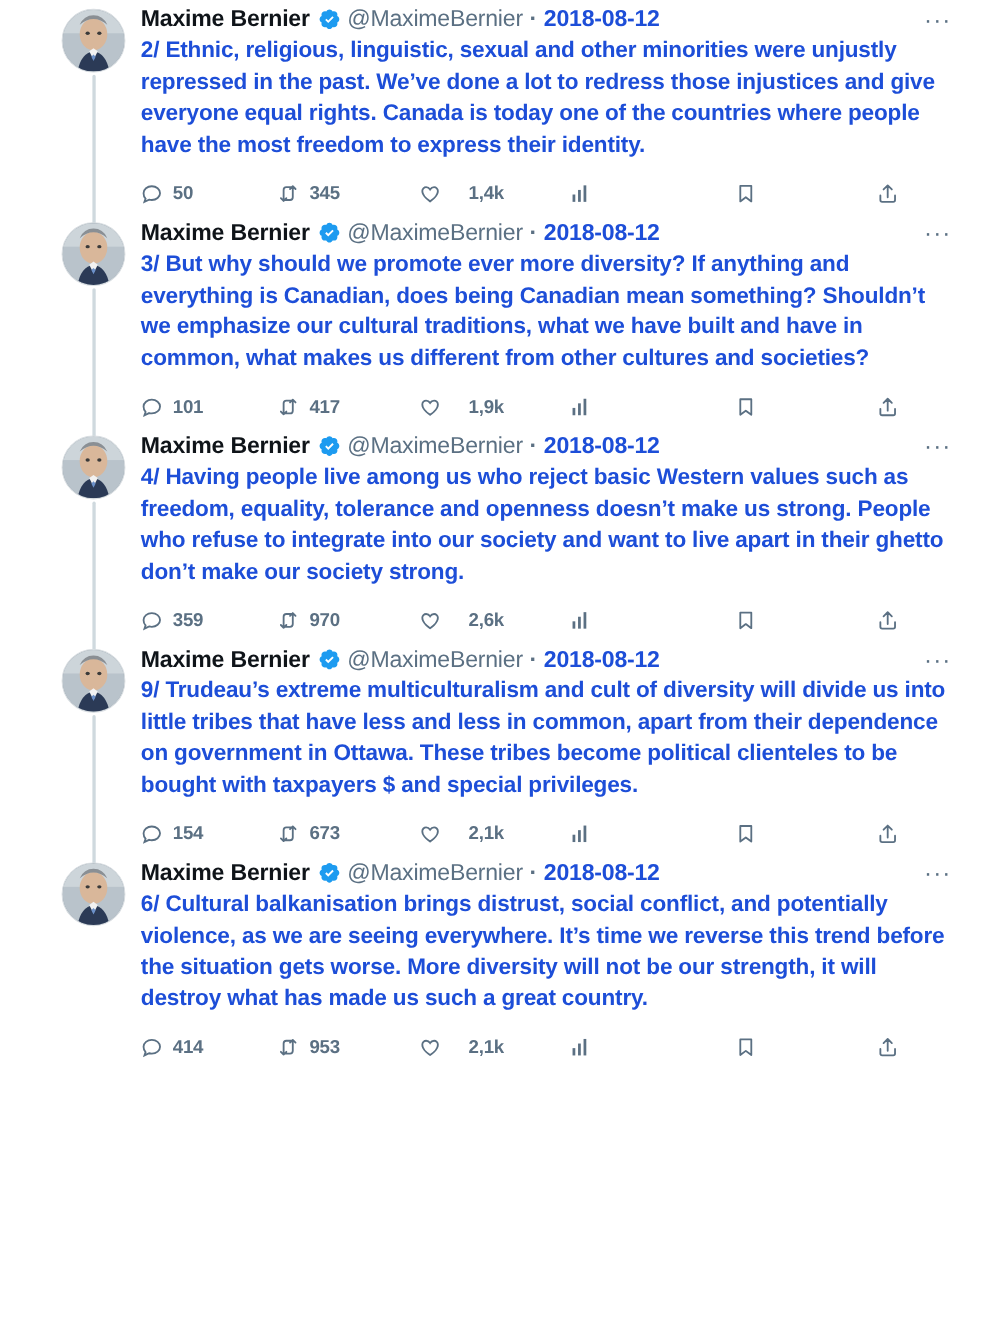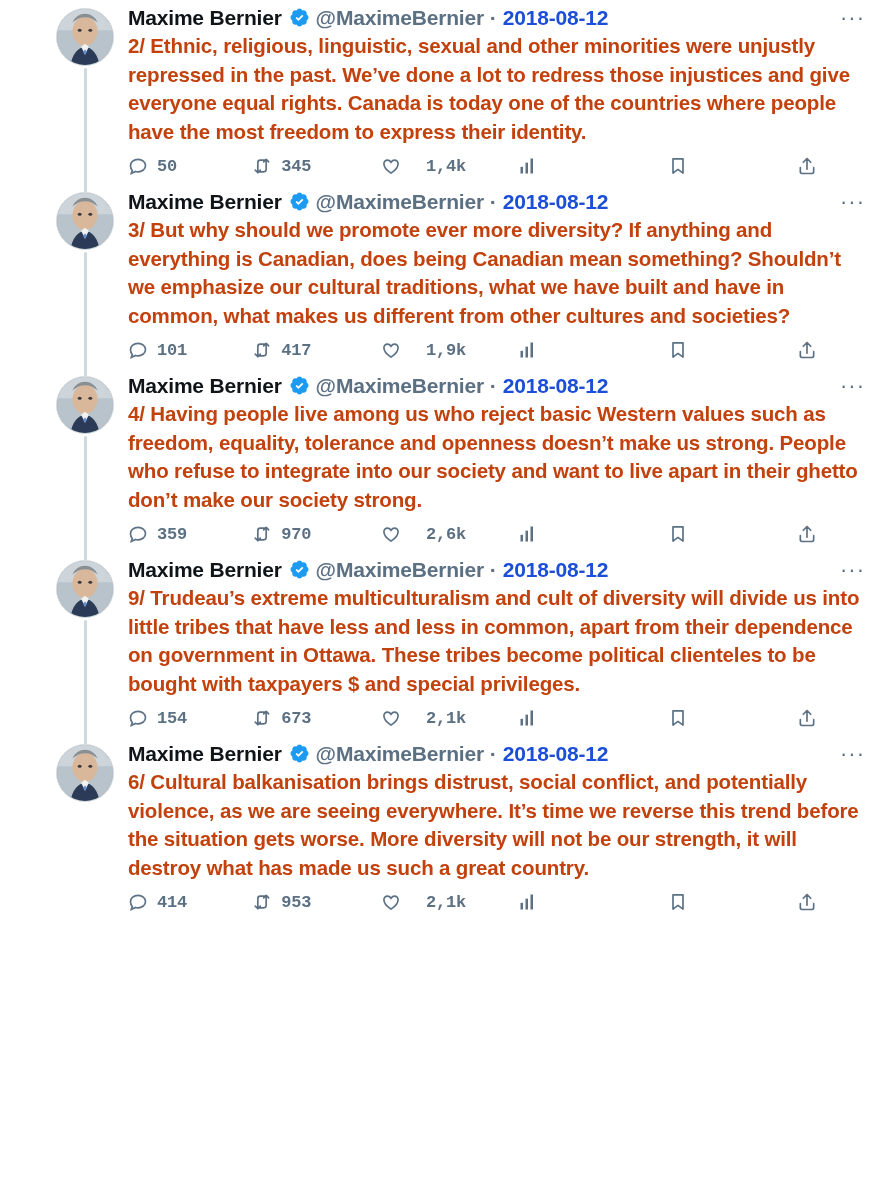--- a/index.html
+++ b/index.html
@@ -70,21 +70,21 @@
   }
   .verified {
     margin: 0 6px 0 7px;
     display: inline-flex;
     align-items: center;
   }
   .verified svg { width: 21px; height: 21px; display: block; }
   .handle {
     color: #5b7083;
     font-size: 21px;
-    font-weight: bold;
+    font-weight: normal;
     letter-spacing: -0.2px;
   }
   .dot {
     color: #5b7083;
     font-size: 21px;
     margin: 0 6px;
     font-weight: bold;
   }
   .date {
     color: #1d4ed8;
@@ -98,32 +98,31 @@
     font-size: 22px;
     line-height: 10px;
     letter-spacing: 1px;
     padding-right: 6px;
     cursor: pointer;
   }
   .text {
     font-size: 20.5px;
     line-height: 28.5px;
     font-weight: bold;
-    color: #c2410c;
+    color: #1d4ed8;
     letter-spacing: -0.15px;
     padding-right: 10px;
     word-wrap: break-word;
   }
   .actions {
     display: flex;
-    margin-top: 10px;
+    margin-top: 20px;
     margin-bottom: 8px;
     color: #5b7083;
     padding-right: 40px;
-    font-family: Liberation Mono, monospace;
   }
   .action {
     display: flex;
     align-items: center;
     cursor: pointer;
     font-size: 17px;
     font-weight: bold;
     color: #5b7083;
   }
   .action svg { width: 20px; height: 20px; display: block; }

